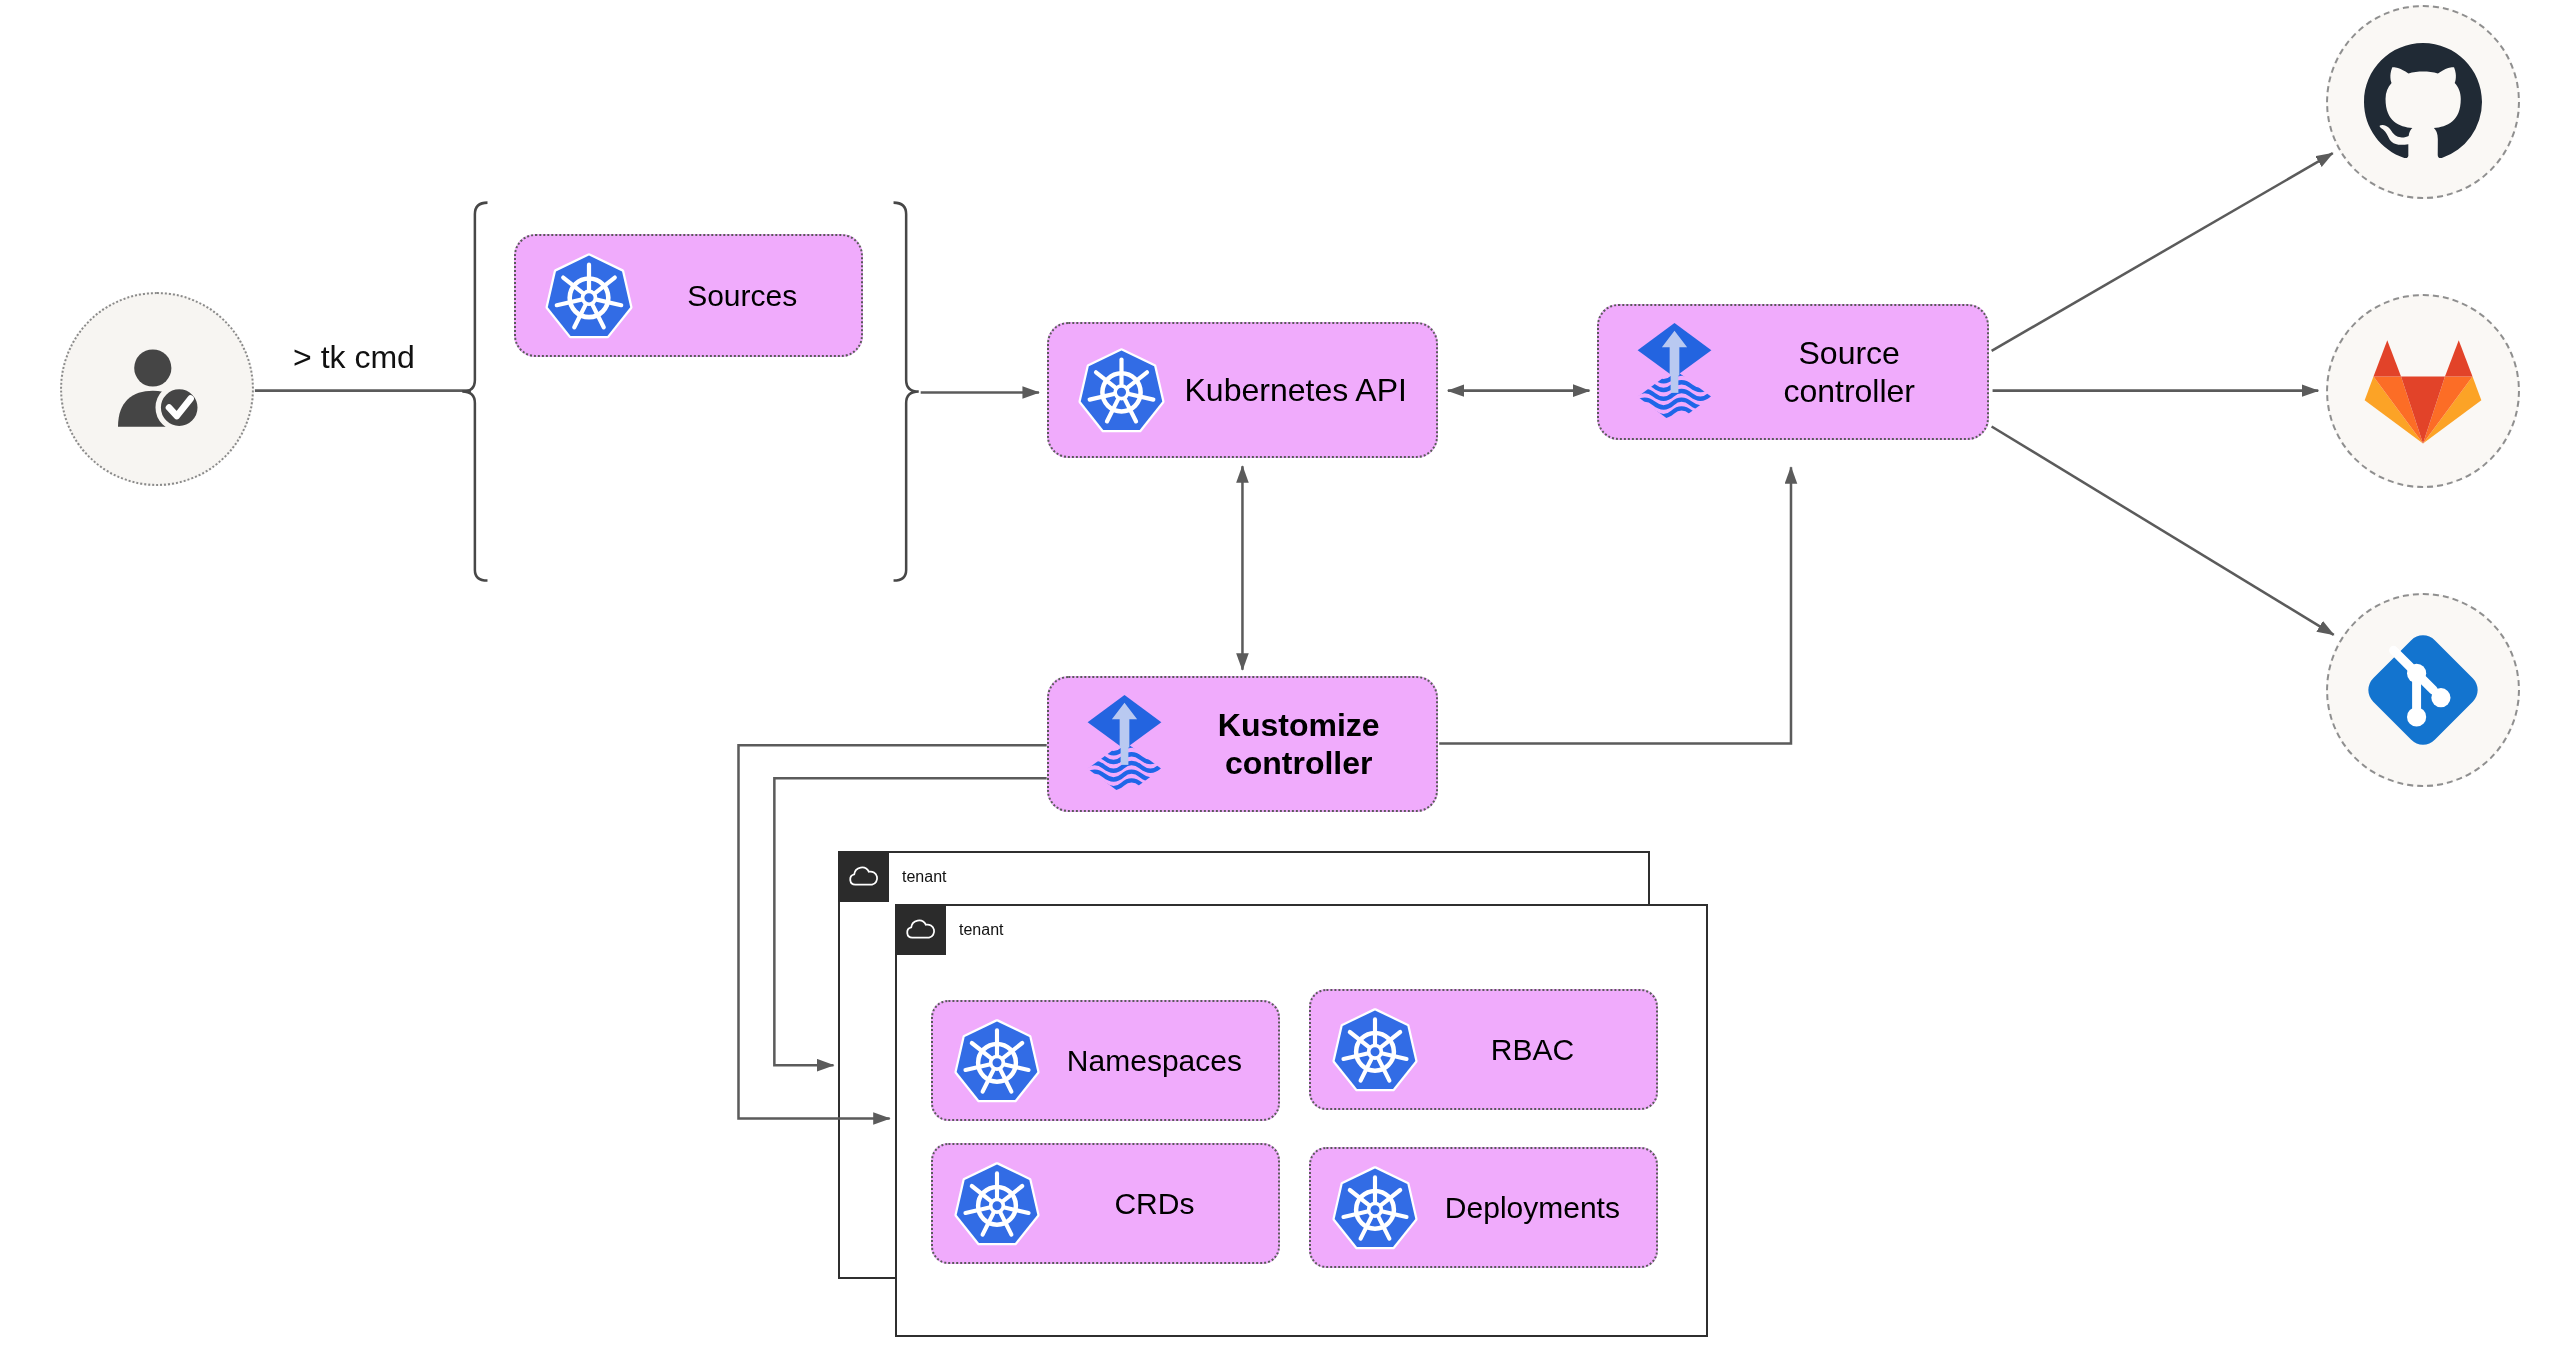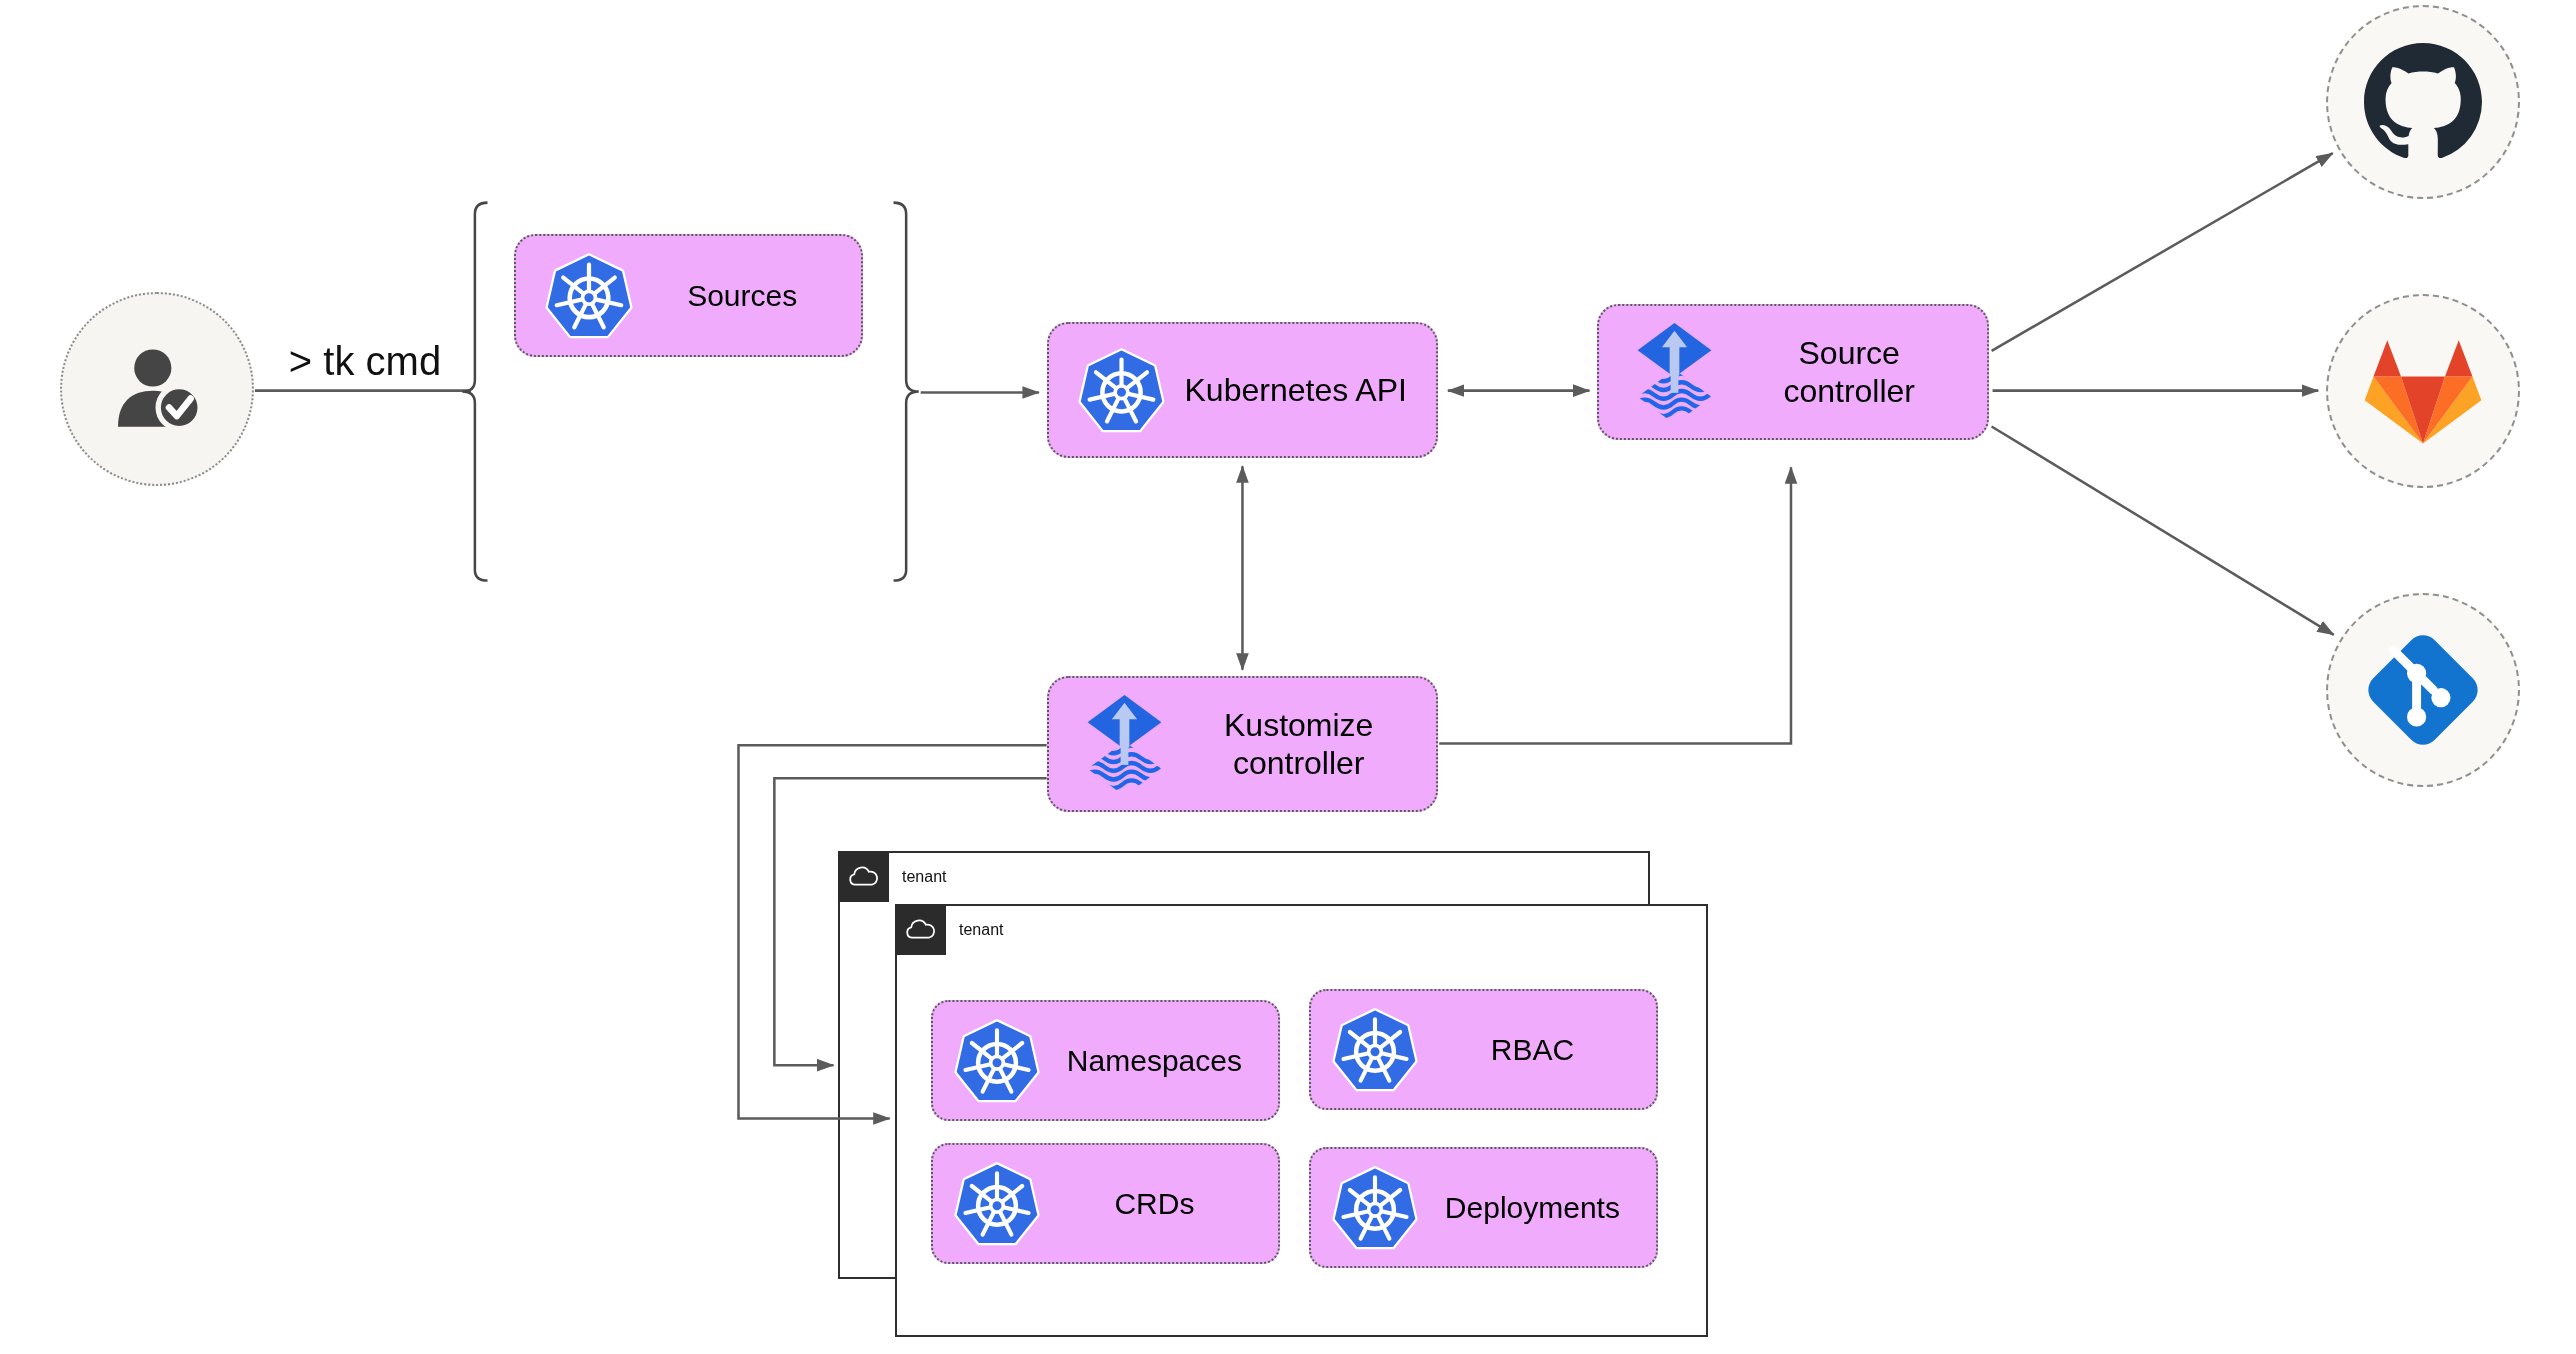--- a/index.html
+++ b/index.html
@@ -15,21 +15,21 @@
   
   .pcircle{position:absolute;width:194px;height:194px;border-radius:50%;background:#faf8f5;
            border:2.4px dashed #8f8f8f;box-sizing:border-box;display:flex;align-items:center;justify-content:center;}
   .ucircle{position:absolute;width:194px;height:194px;border-radius:50%;background:#f7f5f2;
            border:2.4px dotted #8a8a8a;box-sizing:border-box;display:flex;align-items:center;justify-content:center;}
   
   .tenant{position:absolute;background:#ffffff;border:2.4px solid #2f2f2f;box-sizing:border-box;}
   .tenant-tab{position:absolute;left:-2.4px;top:-2.4px;width:51px;height:51px;background:#2b2b2b;
               display:flex;align-items:center;justify-content:center;}
   .tenant-label{position:absolute;left:62px;top:0;height:48px;line-height:48px;font-size:16px;color:#111;}
-  .cli-label{position:absolute;left:278px;top:339px;width:174px;text-align:center;font-size:40px;color:#111;}
+  .cli-label{position:absolute;left:267px;top:339px;width:174px;text-align:center;font-size:32px;color:#111;}
   .connectors{position:absolute;left:0;top:0;pointer-events:none;}
 </style>
 </head>
 <body>
 
 <svg width="0" height="0" style="position:absolute" aria-hidden="true">
   <defs>
     <symbol id="sym-k8s" viewBox="0 0 100 100">
       <polygon points="50,6 85.9,23.3 94.8,62.2 70,93.4 30,93.4 5.2,62.2 14.1,23.3" fill="#326ce5" stroke="#ffffff" stroke-width="5" paint-order="stroke" stroke-linejoin="round"></polygon>
       <circle cx="50" cy="52" r="21" fill="none" stroke="#ffffff" stroke-width="5"></circle>
@@ -129,21 +129,21 @@
 
   <div class="node" style="left:1597px;top:304px;width:392px;height:136px;">
     <span class="icon">
       <svg width="97" height="103" viewBox="0 0 100 106">
           <use href="#sym-flux"></use>
         </svg>
       </span>
     <span class="label"><span class="inner" style="max-width:179px;">Source controller</span></span>
   </div>
 
-  <div class="node" style="left:1047px;top:676px;width:391px;height:136px;">
+  <div class="node" style="left:1047px;top:676px;width:391px;height:136px;font-weight:bold;">
     <span class="icon">
       <svg width="97" height="103" viewBox="0 0 100 106">
           <use href="#sym-flux"></use>
         </svg>
       </span>
     <span class="label"><span class="inner" style="max-width:208px;">Kustomize controller</span></span>
   </div>
 
   <div class="pcircle" style="left:2326px;top:4.8px;">
     <svg width="118" height="118" viewBox="0 0 122 122">

